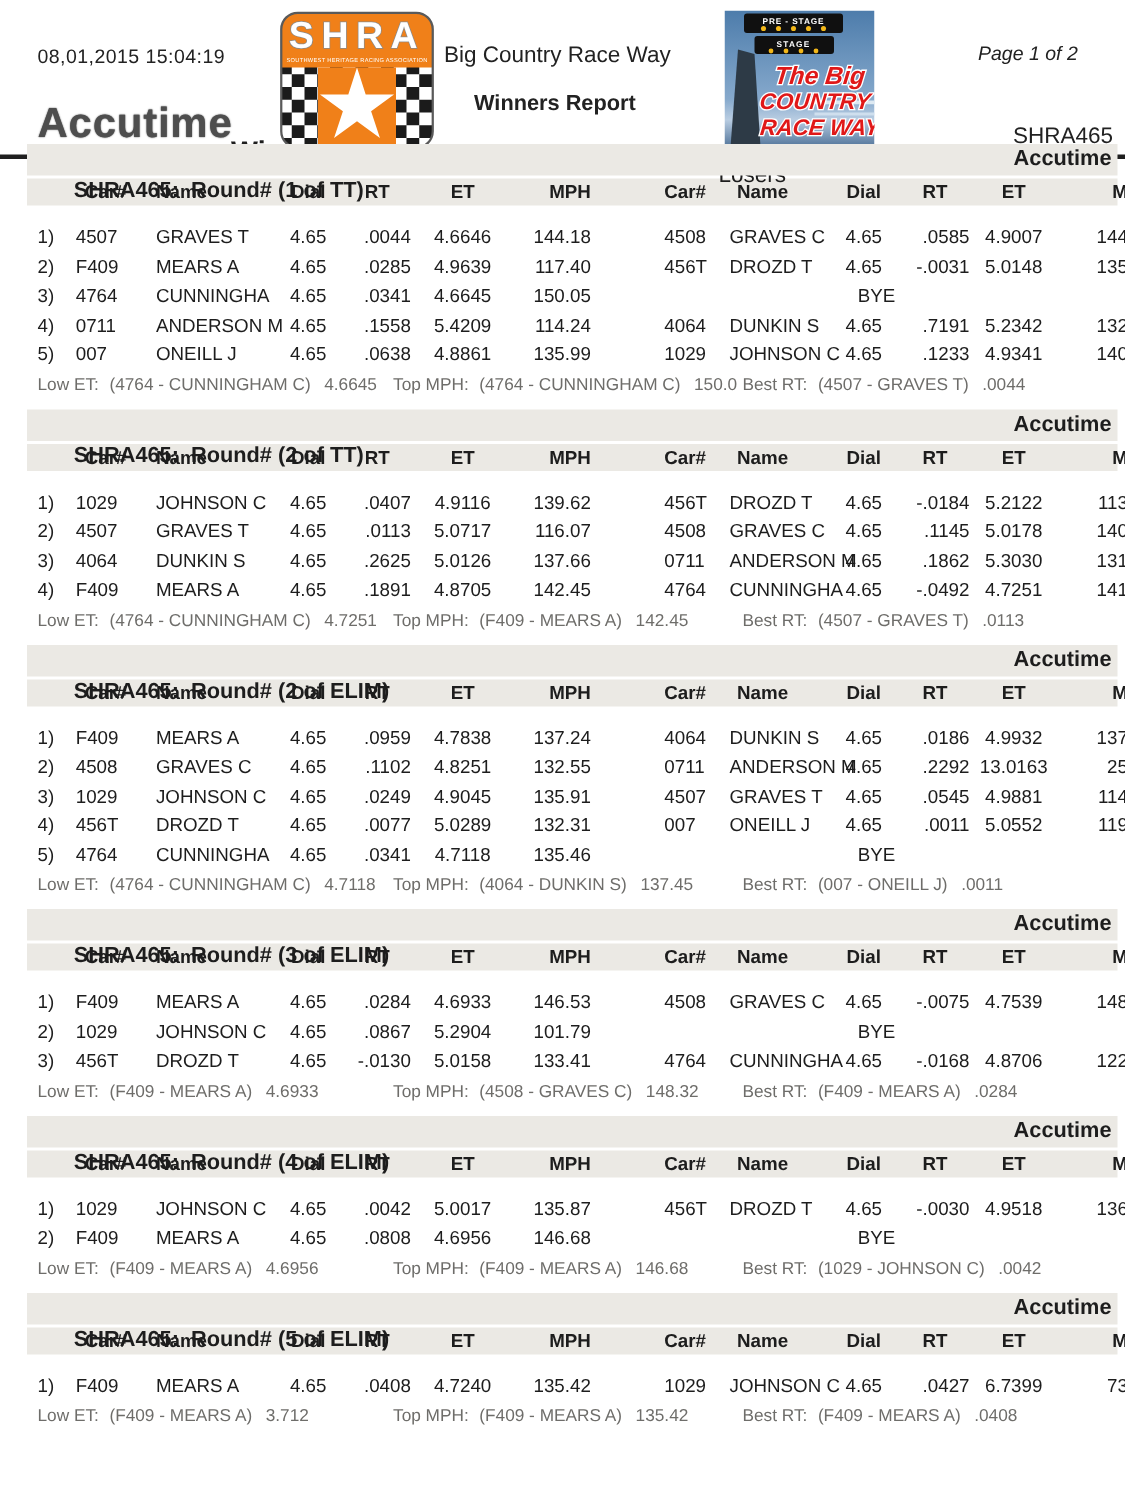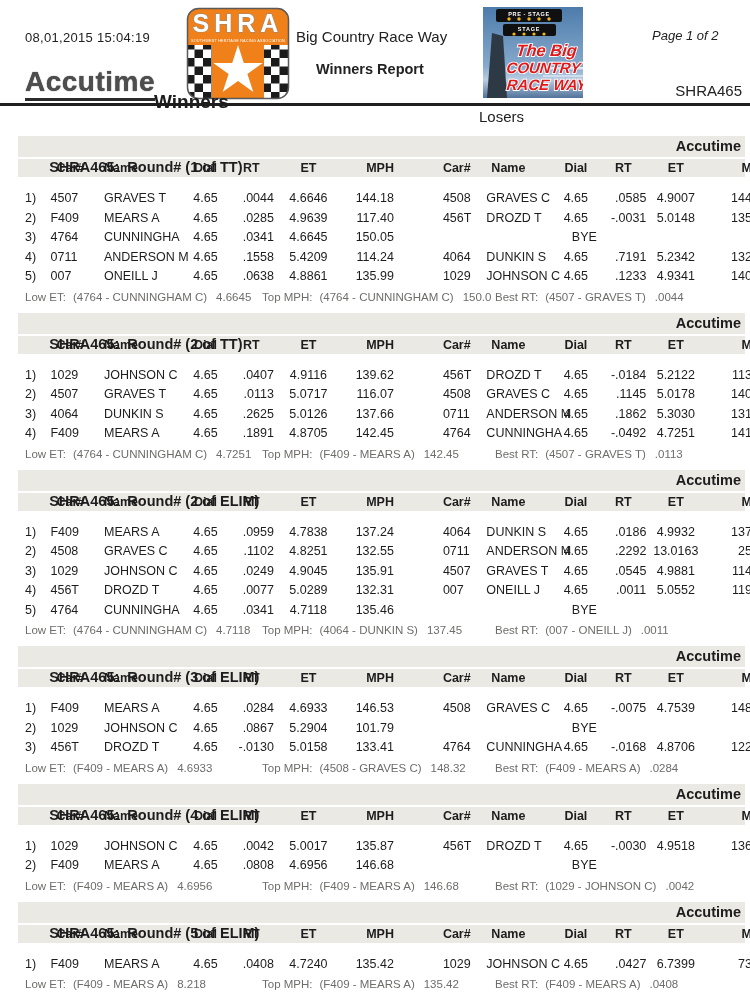--- a/index.html
+++ b/index.html
@@ -1,20 +1,20 @@
 <!DOCTYPE html>
 <html><head>
 <meta charset="utf-8">
 <style>
   * { margin:0; padding:0; box-sizing:content-box; }
   html,body { width:750px; height:998px; background:#ffffff; overflow:hidden;
     font-family:"Liberation Sans", sans-serif; color:#1d1d1d; }
 
   
-  .report-header { position:relative; width:750px; height:136px; }
+  .report-header { position:relative; width:750px; height:96px; }
   .hdr-date { position:absolute; left:25px; top:30px; font-size:13px; letter-spacing:.3px; color:#222; }
   .hdr-track { position:absolute; left:296px; top:28px; font-size:15px; color:#222; }
   .hdr-report-title { position:absolute; left:316px; top:61px; font-size:14.5px; font-weight:bold; color:#222; }
   .hdr-page { position:absolute; left:652px; top:28px; font-size:13px; color:#222;font-style:italic; }
   .accutime-logo { position:absolute; left:25px; top:68px; font-size:28px; font-weight:900;
     color:#4e4e4e; letter-spacing:.5px; line-height:1; padding-bottom:2px;
     border-bottom:3px solid #2a2a2a; text-shadow:0 0 1px #2f2f2f; }
   .hdr-eventid { position:absolute; right:8px; top:82px; font-size:15px; font-weight:normal; color:#222; }
   .hdr-rule { position:absolute; left:0; top:103px; width:750px; height:3px; background:#1f1f1f; }
   .winners-label { position:absolute; left:154px; top:91px; font-size:19px; font-weight:bold; }
@@ -648,18 +648,18 @@
     <span class="cell l0 l">1029</span>
     <span class="cell l1 l">JOHNSON C</span>
     <span class="cell l2 l">4.65</span>
     <span class="cell l3 l">.0427</span>
     <span class="cell l4 l">6.7399</span>
     <span class="cell l5 l">73.78</span>
     
   </div>
 </div>
     <div class="sec-footer">
-      <span><span class="fl">Low ET:</span><span class="fe">(F409 - MEARS A)</span><span class="fv">8.218</span></span>
+      <span><span class="fl">Low ET:</span><span class="fe">(F409 - MEARS A)</span><span class="fv">3.712</span></span>
       <span><span class="fl">Top MPH:</span><span class="fe">(F409 - MEARS A)</span><span class="fv">135.42</span></span>
       <span><span class="fl">Best RT:</span><span class="fe">(F409 - MEARS A)</span><span class="fv">.0408</span></span>
     </div>
   </div>
 </div>
 
 </body></html>

